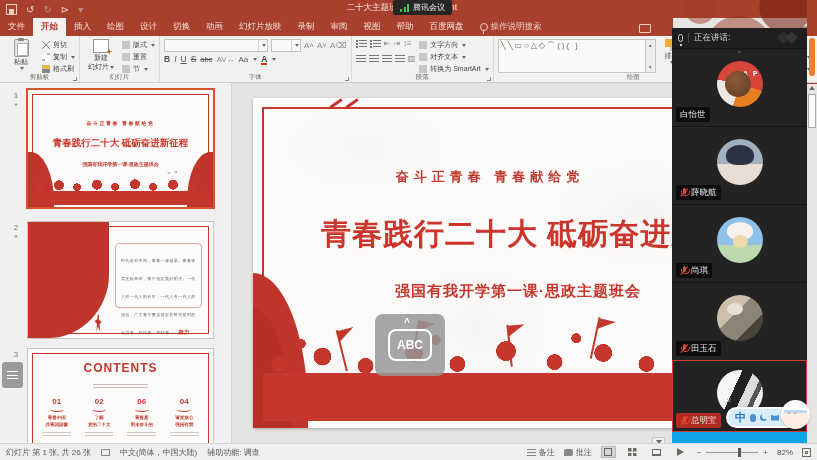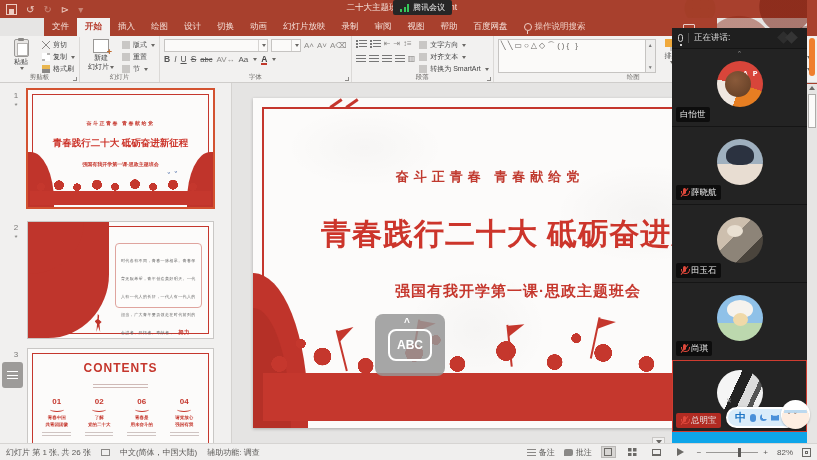--- a/index.html
+++ b/index.html
@@ -33,21 +33,21 @@
   .avatar-chip { width:13px; height:13px; border-radius:50%; background:#e9e2de; border:1px solid #caa79b; margin-right:28px; position:relative;}
   .avatar-chip::after{content:""; position:absolute; left:3.5px; top:2px; width:5px;height:5px;border-radius:50%;background:#9a8a84;}
   .winbtn { width:26px; height:18px; display:flex; align-items:center; justify-content:center; color:#f6e4dd; font-size:9px; }
   .ic-ribbonopts { width:10px; height:8px; border:1px solid #f6e4dd; position:relative; }
   .ic-ribbonopts::after { content:""; position:absolute; left:1px; top:1px; right:1px; height:2px; background:#f6e4dd; }
   .ic-min { width:8px; height:1.4px; background:#f6e4dd; }
   .ic-max { width:8px; height:7px; border:1.2px solid #f6e4dd; }
   .ic-close { font-size:10px; }
 
   
-  .tabsrow { position:absolute; left:0; top:18px; width:673px; height:18px; background:#a8402d; display:flex; align-items:flex-start; z-index:2;margin-left:44px;}
+  .tabsrow { position:absolute; left:0; top:18px; width:673px; height:18px; background:#a8402d; display:flex; align-items:flex-start; z-index:2;}
   .rtab { color:#f4ded7; font-size:8.5px; padding:3px 8px 4px; white-space:nowrap; }
   .rtab.selected { background:#f2f1f0; color:#b5392a; font-weight:bold; }
   .rtab.search { display:flex; align-items:center; gap:3px; color:#f0cfc5; }
   .bulb { width:8px; height:8px; border:1.2px solid #f0cfc5; border-radius:50%; position:relative; }
   .bulb::after { content:""; position:absolute; left:2.4px; top:7px; width:1.6px; height:2.5px; background:#f0cfc5; }
   .share-ic { position:absolute; right:22px; bottom:3px; width:12px; height:9px; border:1px solid rgba(255,255,255,.75); border-radius:1px; }
 
   
   .ribbon { position:absolute; left:0; top:36px; width:817px; height:47px; background:#f2f1f0; border-bottom:1px solid #cfcdcb; display:flex; z-index:1;}
   .rgroup { position:relative; height:100%; border-right:1px solid #dbd9d7; padding:3px 4px 9px; display:flex; gap:4px; }
@@ -612,36 +612,36 @@
       <div class="av av2"></div>
       <div class="nametag">
         <span class="mo">
             <i></i>
           </span>
         <span>薛晓航</span>
       </div>
     </div>
 
     <div class="tile">
+      <div class="av av4"></div>
+      <div class="nametag">
+        <span class="mo">
+            <i></i>
+          </span>
+        <span>尚琪</span>
+      </div>
+    </div>
+
+    <div class="tile">
       <div class="av av3"></div>
       <div class="nametag">
         <span class="mo">
             <i></i>
           </span>
         <span>田玉石</span>
-      </div>
-    </div>
-
-    <div class="tile">
-      <div class="av av4"></div>
-      <div class="nametag">
-        <span class="mo">
-            <i></i>
-          </span>
-        <span>尚琪</span>
       </div>
     </div>
 
     <div class="tile last speaking">
       <div class="av av5"></div>
       <div class="nametag">
         <span class="mo">
             <i></i>
           </span>
         <span>总明宝</span>

